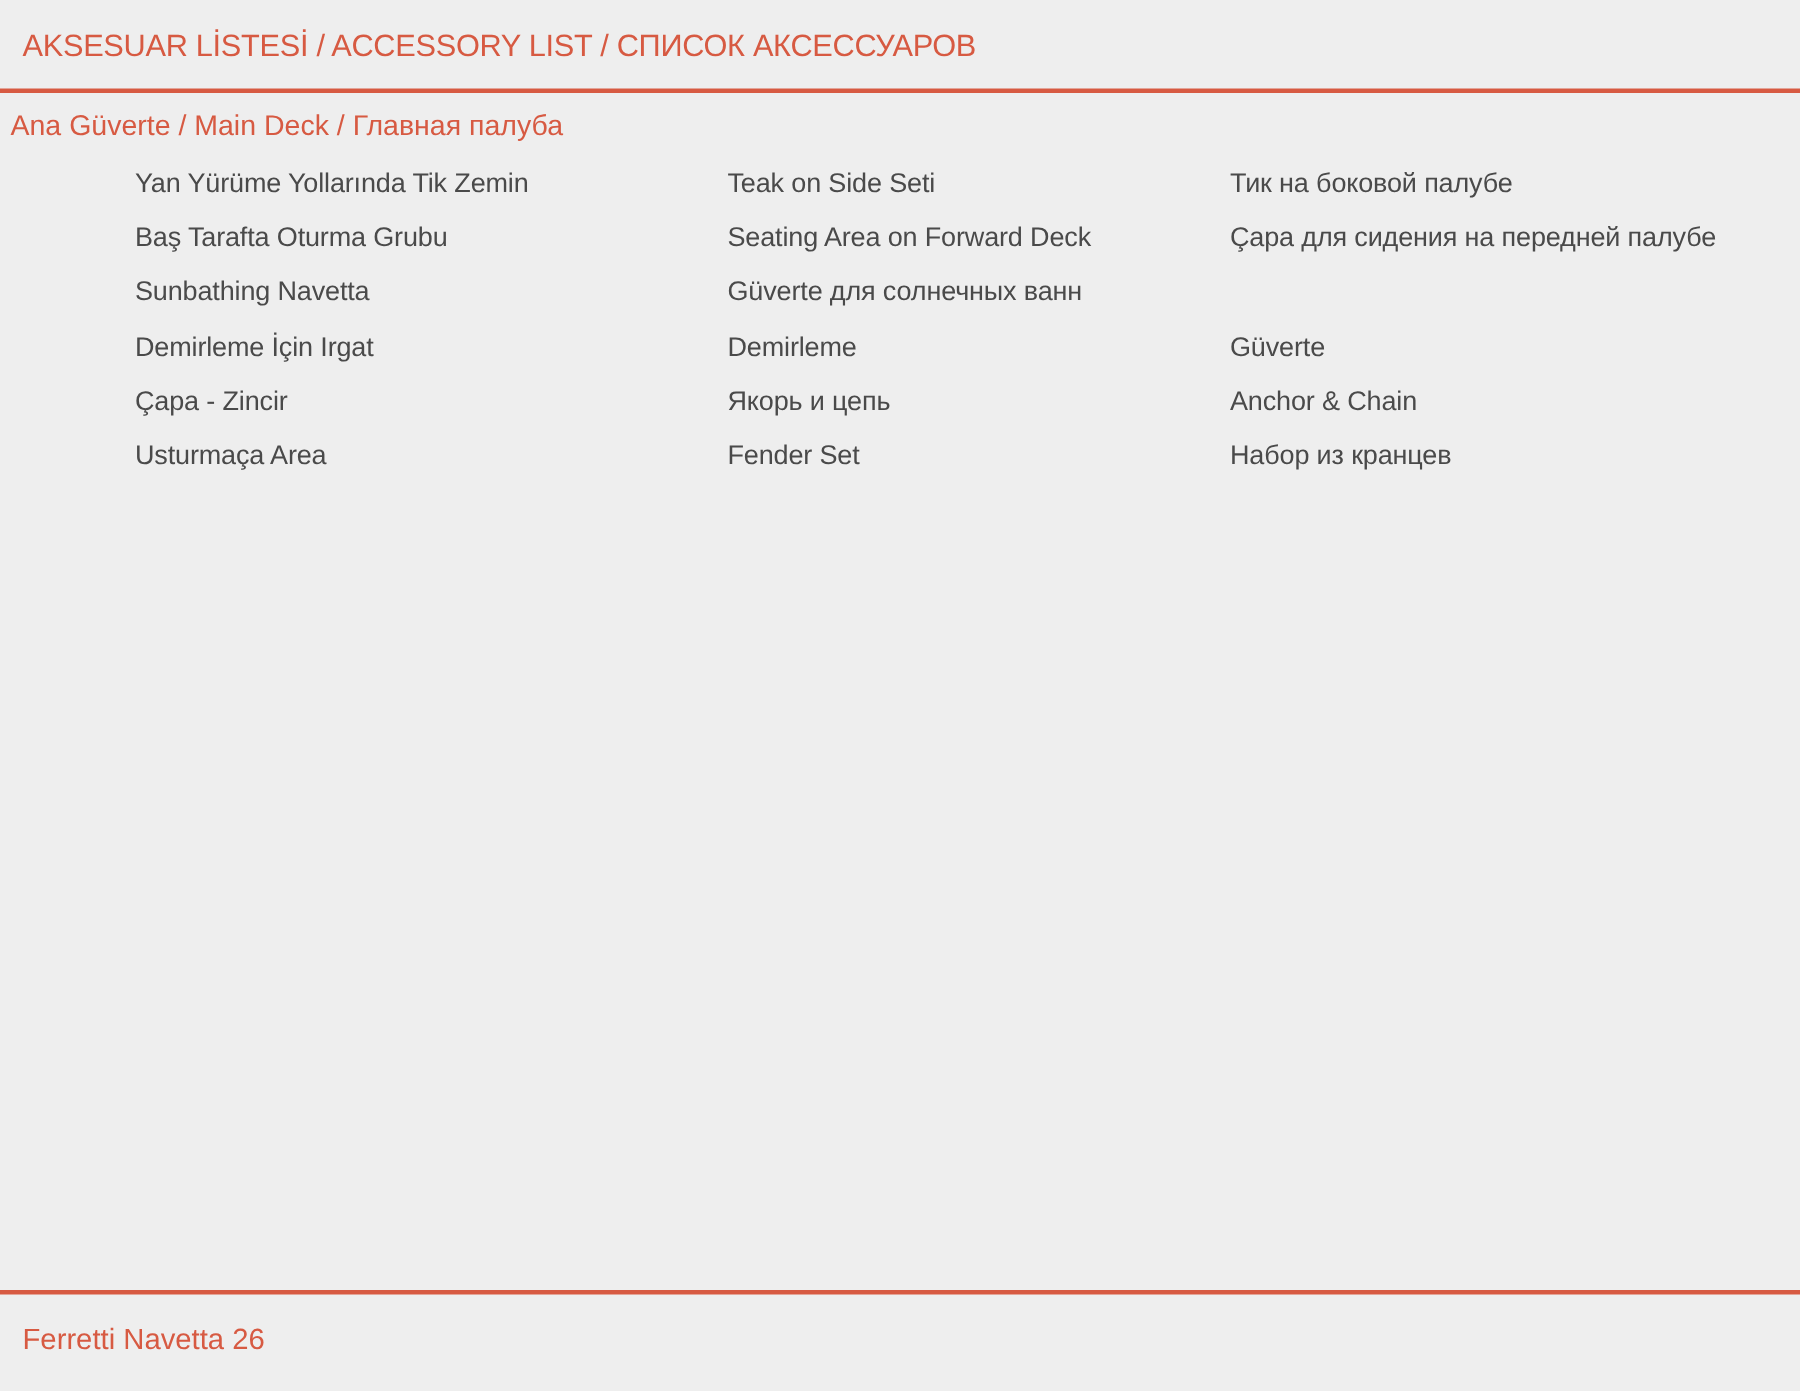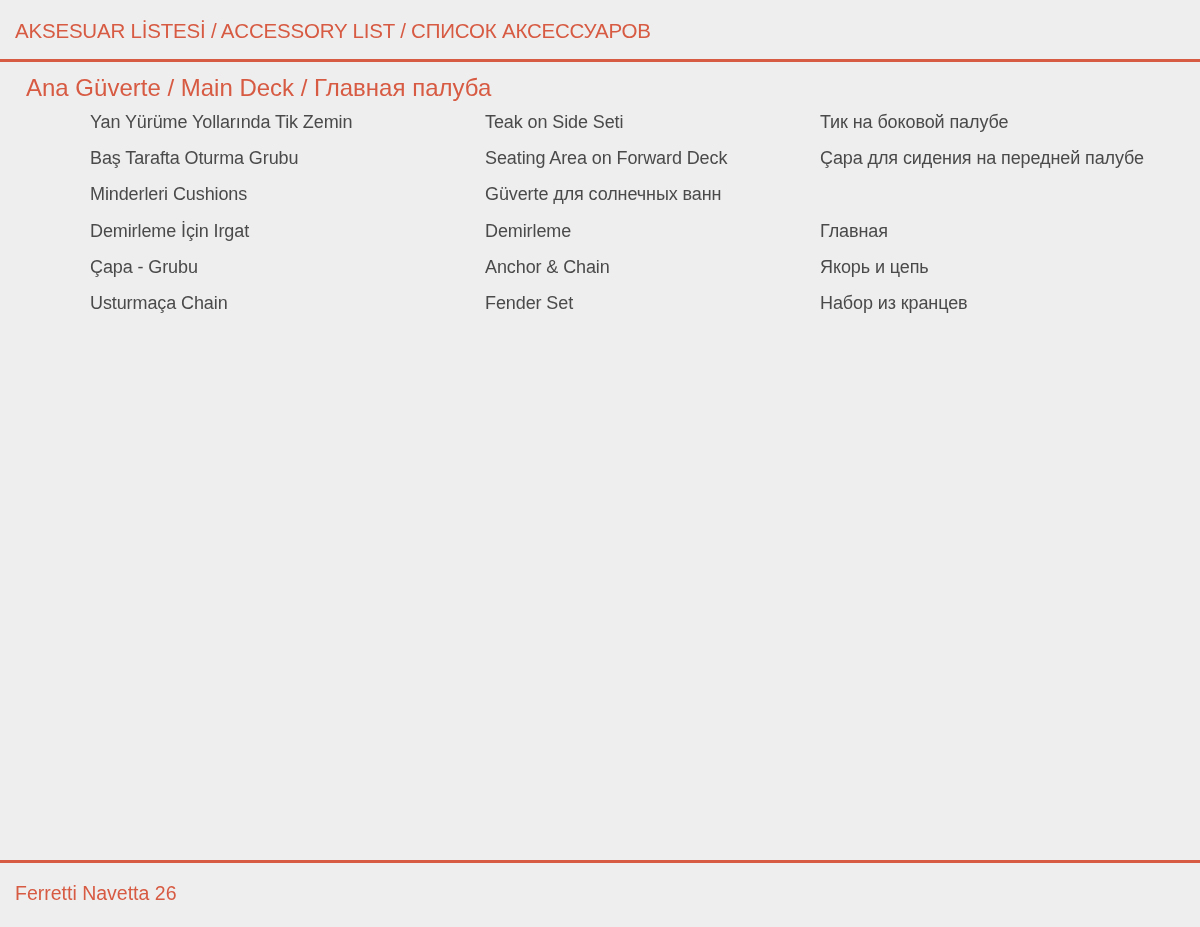--- a/index.html
+++ b/index.html
@@ -23,22 +23,22 @@
     letter-spacing:-0.2px;
     white-space:nowrap;
   }
   .rule{
     position:absolute;left:0;width:1200px;
     background:var(--accent);
   }
   .rule-top{top:59px;height:3px;}
   .rule-bottom{top:860px;height:3px;}
   .section-title{
-    position:absolute;left:26px;top:74px;
-    font-size:24px;font-weight:400;
+    position:absolute;left:7px;top:74px;
+    font-size:19px;font-weight:400;
     color:var(--accent);
     white-space:nowrap;
   }
   .accessory-list{
     position:absolute;left:90px;top:104px;right:0;
   }
   .row{
     display:grid;
     grid-template-columns:395px 335px 1fr;
     height:36.3px;
@@ -71,35 +71,35 @@
     <div class="cell">Yan Yürüme Yollarında Tik Zemin</div>
     <div class="cell">Teak on Side Seti</div>
     <div class="cell">Тик на боковой палубе</div>
   </div>
   <div class="row">
     <div class="cell">Baş Tarafta Oturma Grubu</div>
     <div class="cell">Seating Area on Forward Deck</div>
     <div class="cell">Çapa для сидения на передней палубе</div>
   </div>
   <div class="row">
-    <div class="cell">Minderleri Cushions</div>
+    <div class="cell">Sunbathing Navetta</div>
     <div class="cell">Güverte для солнечных ванн</div>
   </div>
   <div class="row">
     <div class="cell">Demirleme İçin Irgat</div>
     <div class="cell">Demirleme</div>
-    <div class="cell">Главная</div>
+    <div class="cell">Güverte</div>
   </div>
   <div class="row">
-    <div class="cell">Çapa - Grubu</div>
+    <div class="cell">Çapa - Zincir</div>
+    <div class="cell">Якорь и цепь</div>
     <div class="cell">Anchor &amp; Chain</div>
-    <div class="cell">Якорь и цепь</div>
   </div>
   <div class="row">
-    <div class="cell">Usturmaça Chain</div>
+    <div class="cell">Usturmaça Area</div>
     <div class="cell">Fender Set</div>
     <div class="cell">Набор из кранцев</div>
   </div>
 </div>
 
 <div class="rule rule-bottom"></div>
 
 <div class="footer-title">Ferretti Navetta 26</div>
 
 </body></html>

